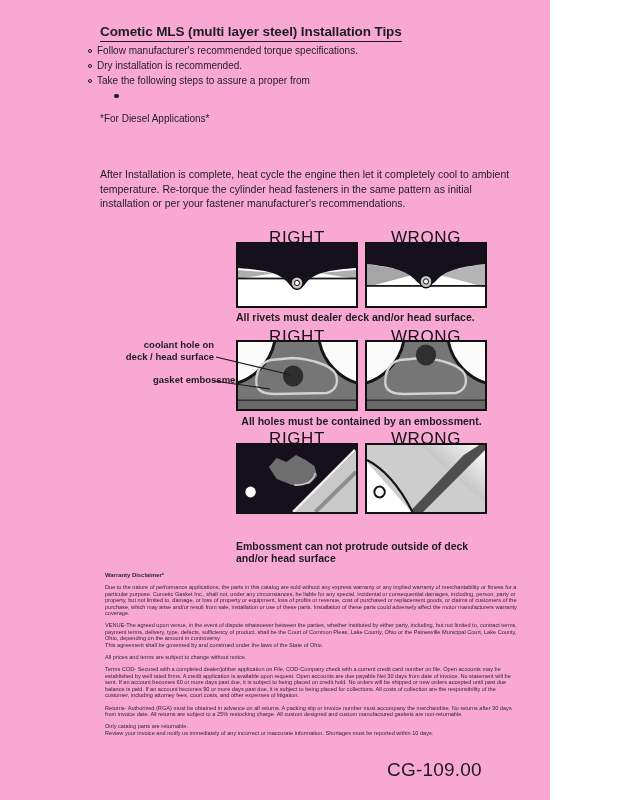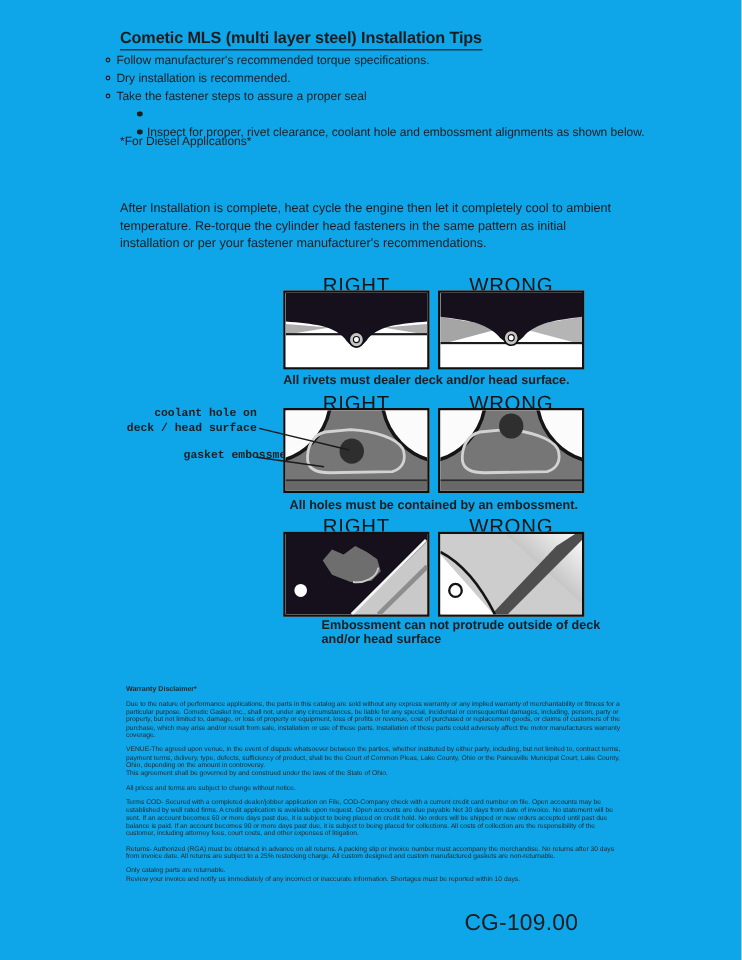--- a/index.html
+++ b/index.html
@@ -1,18 +1,18 @@
 <!DOCTYPE html>
 <html><head>
 <meta charset="utf-8">
 <style>
   * { margin:0; padding:0; box-sizing:border-box; }
   html,body { background:#ffffff; }
   #page {
-    position:relative; width:618px; height:800px; background:#0ea5e9;
+    position:relative; width:550px; height:800px; background:#f9a8d4;
     font-family:"Liberation Sans","DejaVu Sans",sans-serif; color:#1d1d1f;
     overflow:hidden;
   }
   .abs { position:absolute; }
   .title {
     left:100px; top:24px; font-size:13.5px; font-weight:bold; letter-spacing:-0.1px;
     border-bottom:1.5px solid #1d1d1f; padding-bottom:2px;
   }
   .bullets { left:88px; top:43px; font-size:10px; line-height:15px; width:470px; }
   .brow { white-space:nowrap; }
@@ -28,45 +28,44 @@
   .h2 { left:100px; top:113px; font-size:10px; font-weight:normal; }
   .para { left:100px; width:422px; font-size:10.5px; line-height:14.5px; }
   .p1 { top:131px; }
   .p2 { top:167px; }
   .p3 { top:214px; }
   .dlabel { width:122px; text-align:center; font-size:17px; letter-spacing:0.6px; color:#141414; }
   .dbox { width:122px; border:2px solid #101010; background:#fff; }
   .dbox svg { display:block; width:100%; height:100%; }
   .h66 { height:66px; } .h71 { height:71px; }
   .cap { font-size:10.5px; font-weight:bold; line-height:12px; }
-  .callout { font-size:9.5px; font-weight:bold; line-height:12px;font-family:Liberation Mono, monospace; }
+  .callout { font-size:9.5px; font-weight:bold; line-height:12px; }
   .callout-right { left:96px; top:339px; width:118px; text-align:right; }
   .callout-emb { left:117px; top:374px;margin-left:36px; }
   .cap1 { left:236px; top:311px; }
   .cap2 { left:236px; top:415px; width:251px; text-align:center; }
-  .cap3 { left:236px; top:515px; width:260px;margin-left:32px; }
+  .cap3 { left:236px; top:540px; width:260px; }
   .fineprint { left:105px; top:572px; width:412px; font-size:5.6px; line-height:6.4px; color:#2a2a2a; }
   .fineprint .fp-head { font-size:5.9px; font-weight:bold; margin-bottom:6px; }
   .fineprint p { margin-bottom:6px; }
   .pagenum { left:387px; top:759px; font-size:19px; letter-spacing:0.2px; color:#1c1c1c; }
   #connectors { left:0; top:0; pointer-events:none; }
 </style>
 </head>
 <body>
 
 <div id="page">
 
   <div class="abs title">Cometic MLS (multi layer steel) Installation Tips</div>
 
   <div class="abs bullets">
     <div class="brow"><span class="mk-circle"></span><span>Follow manufacturer's recommended torque specifications.</span></div>
     <div class="brow"><span class="mk-circle"></span><span>Dry installation is recommended.</span></div>
-    <div class="brow"><span class="mk-circle"></span><span>Take the fastener steps to assure a proper seal</span></div>
+    <div class="brow"><span class="mk-circle"></span><span>Take the following steps to assure a proper from</span></div>
     <div class="brow sub"><span class="mk-dot"></span></div>
-    <div class="brow sub"><span class="mk-dot"></span><span>Inspect for proper, rivet clearance, coolant hole and embossment alignments as shown below.</span></div>
   </div>
 
   <div class="abs h2">*For Diesel Applications*</div>
   <div class="abs para p2">After Installation is complete, heat cycle the engine then let it completely cool to ambient temperature. Re-torque the cylinder head fasteners in the same pattern as initial installation or per your fastener manufacturer's recommendations.</div>
 
   <div class="abs dlabel" style="left:236px; top:228px;">RIGHT</div>
   <div class="abs dlabel" style="left:365px; top:228px;">WRONG</div>
 
   <div class="abs dbox h66" style="left:236px; top:242px;">
     <svg viewBox="0 0 122 62" preserveAspectRatio="none">

